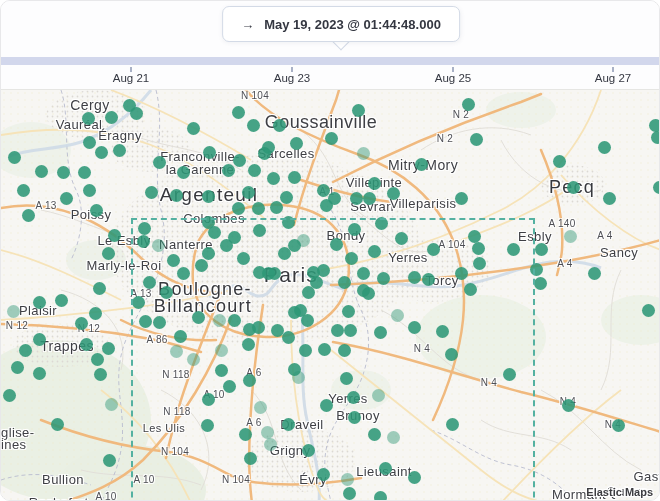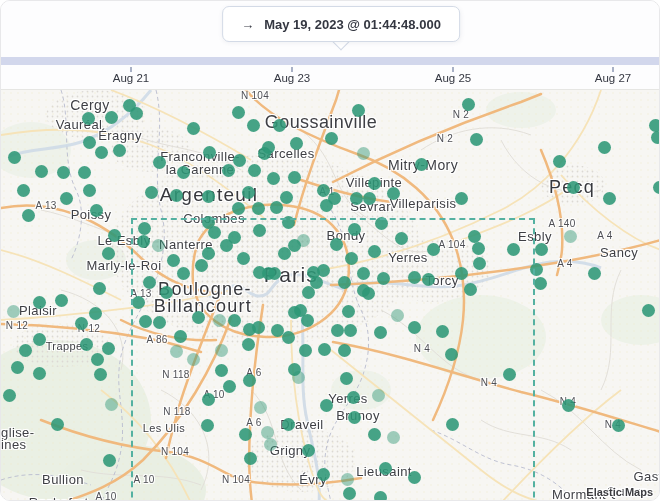--- a/index.html
+++ b/index.html
@@ -187,21 +187,21 @@
         <span class="city" style="left: 345px; top: 145px; font-size: 13px;">Bondy</span>
         <span class="city" style="left: 407px; top: 167px; font-size: 13px;">Yerres</span>
         <span class="city" style="left: 441px; top: 190px; font-size: 13px;">Torcy</span>
         <span class="city" style="left: 534px; top: 146px; font-size: 13px;">Esbly</span>
         <span class="city" style="left: 618px; top: 162px; font-size: 13px;">Sancy</span>
         <span class="city" style="left: 123px; top: 175px; font-size: 13px;">Marly-le-Roi</span>
         <span class="city big" style="left: 290px; top: 185px; font-size: 21px;">Paris</span>
         <span class="city big" style="left: 202px; top: 216px; font-size: 18px;">Billancourt</span>
         <span class="city big" style="left: 204px; top: 199px; font-size: 18px;">Boulogne-</span>
         <span class="city" style="left: 37px; top: 220px; font-size: 13px;">Plaisir</span>
-        <span class="city" style="left: 66px; top: 256px; font-size: 11px;">Trappes</span>
+        <span class="city" style="left: 66px; top: 256px; font-size: 14px;">Trappes</span>
         <span class="city" style="left: 163px; top: 338px; font-size: 11px;">Les Ulis</span>
         <span class="city" style="left: 62px; top: 389px; font-size: 13px;">Bullion</span>
         <span class="city" style="left: 347px; top: 308px; font-size: 13px;">Yerres</span>
         <span class="city" style="left: 357px; top: 325px; font-size: 13px;">Brunoy</span>
         <span class="city" style="left: 301px; top: 334px; font-size: 13px;">Draveil</span>
         <span class="city" style="left: 289px; top: 360px; font-size: 13px;">Grigny</span>
         <span class="city" style="left: 312px; top: 389px; font-size: 13px;">Évry</span>
         <span class="city" style="left: 383px; top: 381px; font-size: 13px;">Lieusaint</span>
         <span class="city" style="left: 578px; top: 404px; font-size: 13px;">Mormant</span>
         <span class="city" style="left: 626px; top: 401px; font-size: 13px;">Quiers</span>

